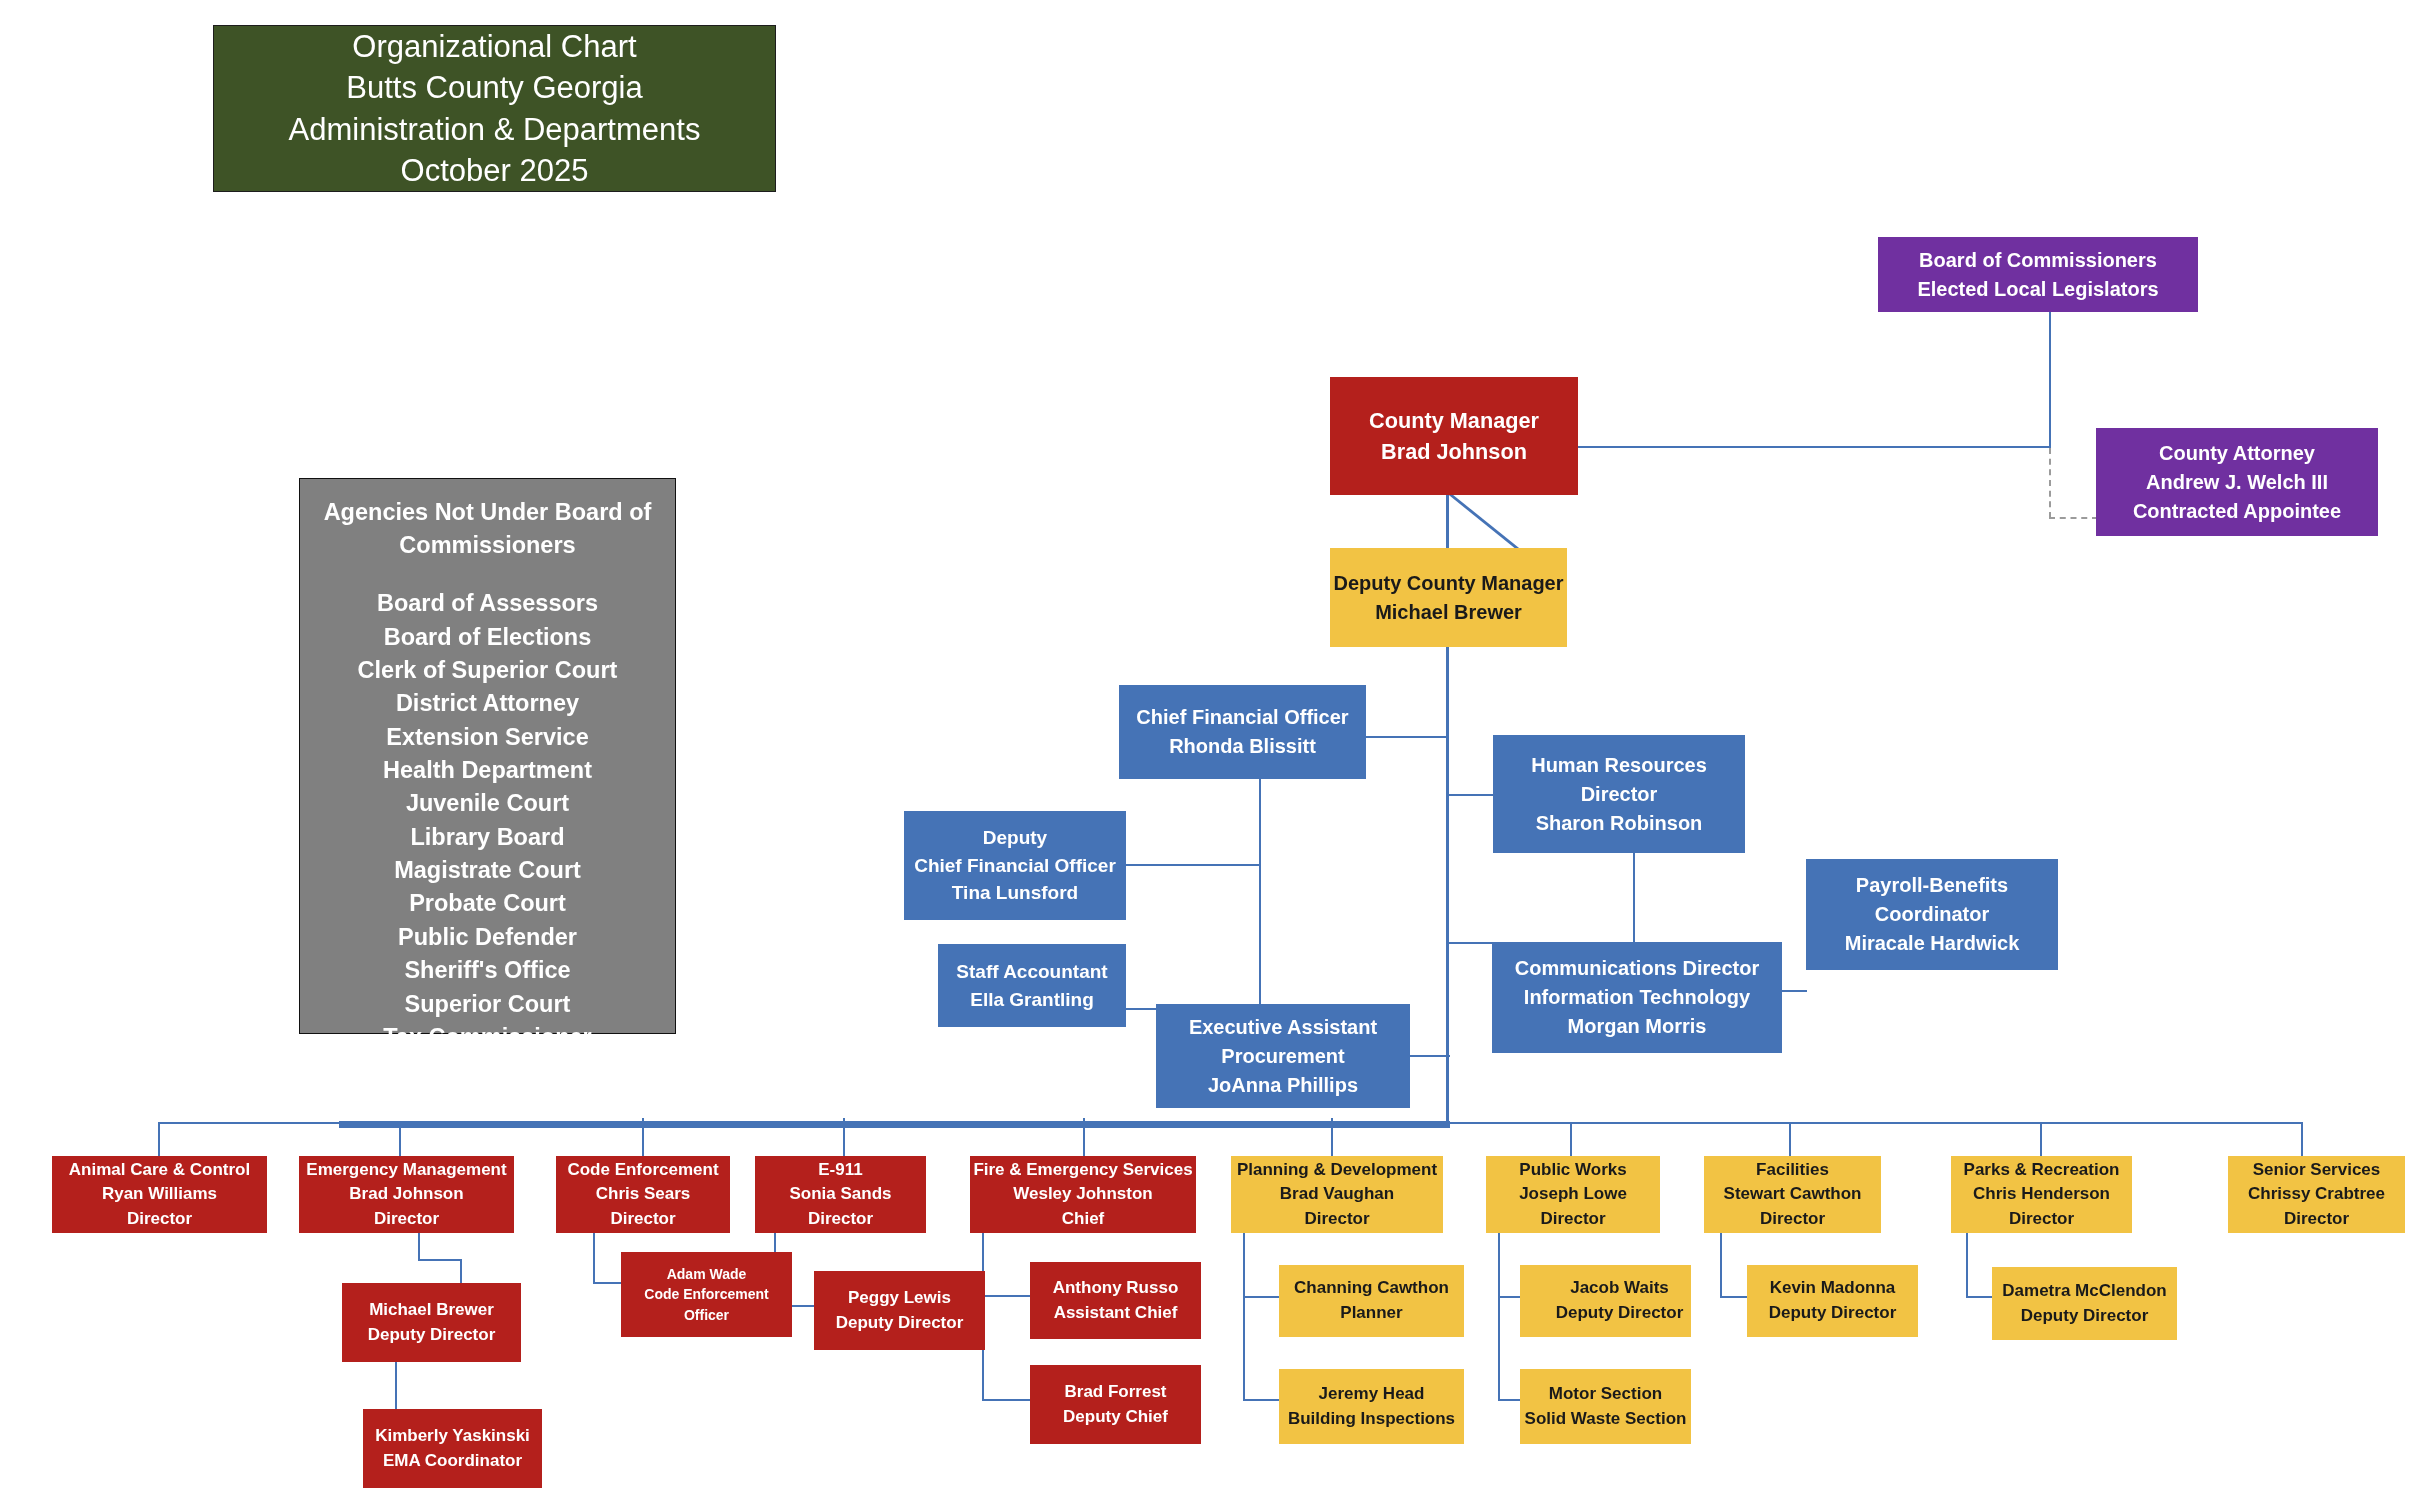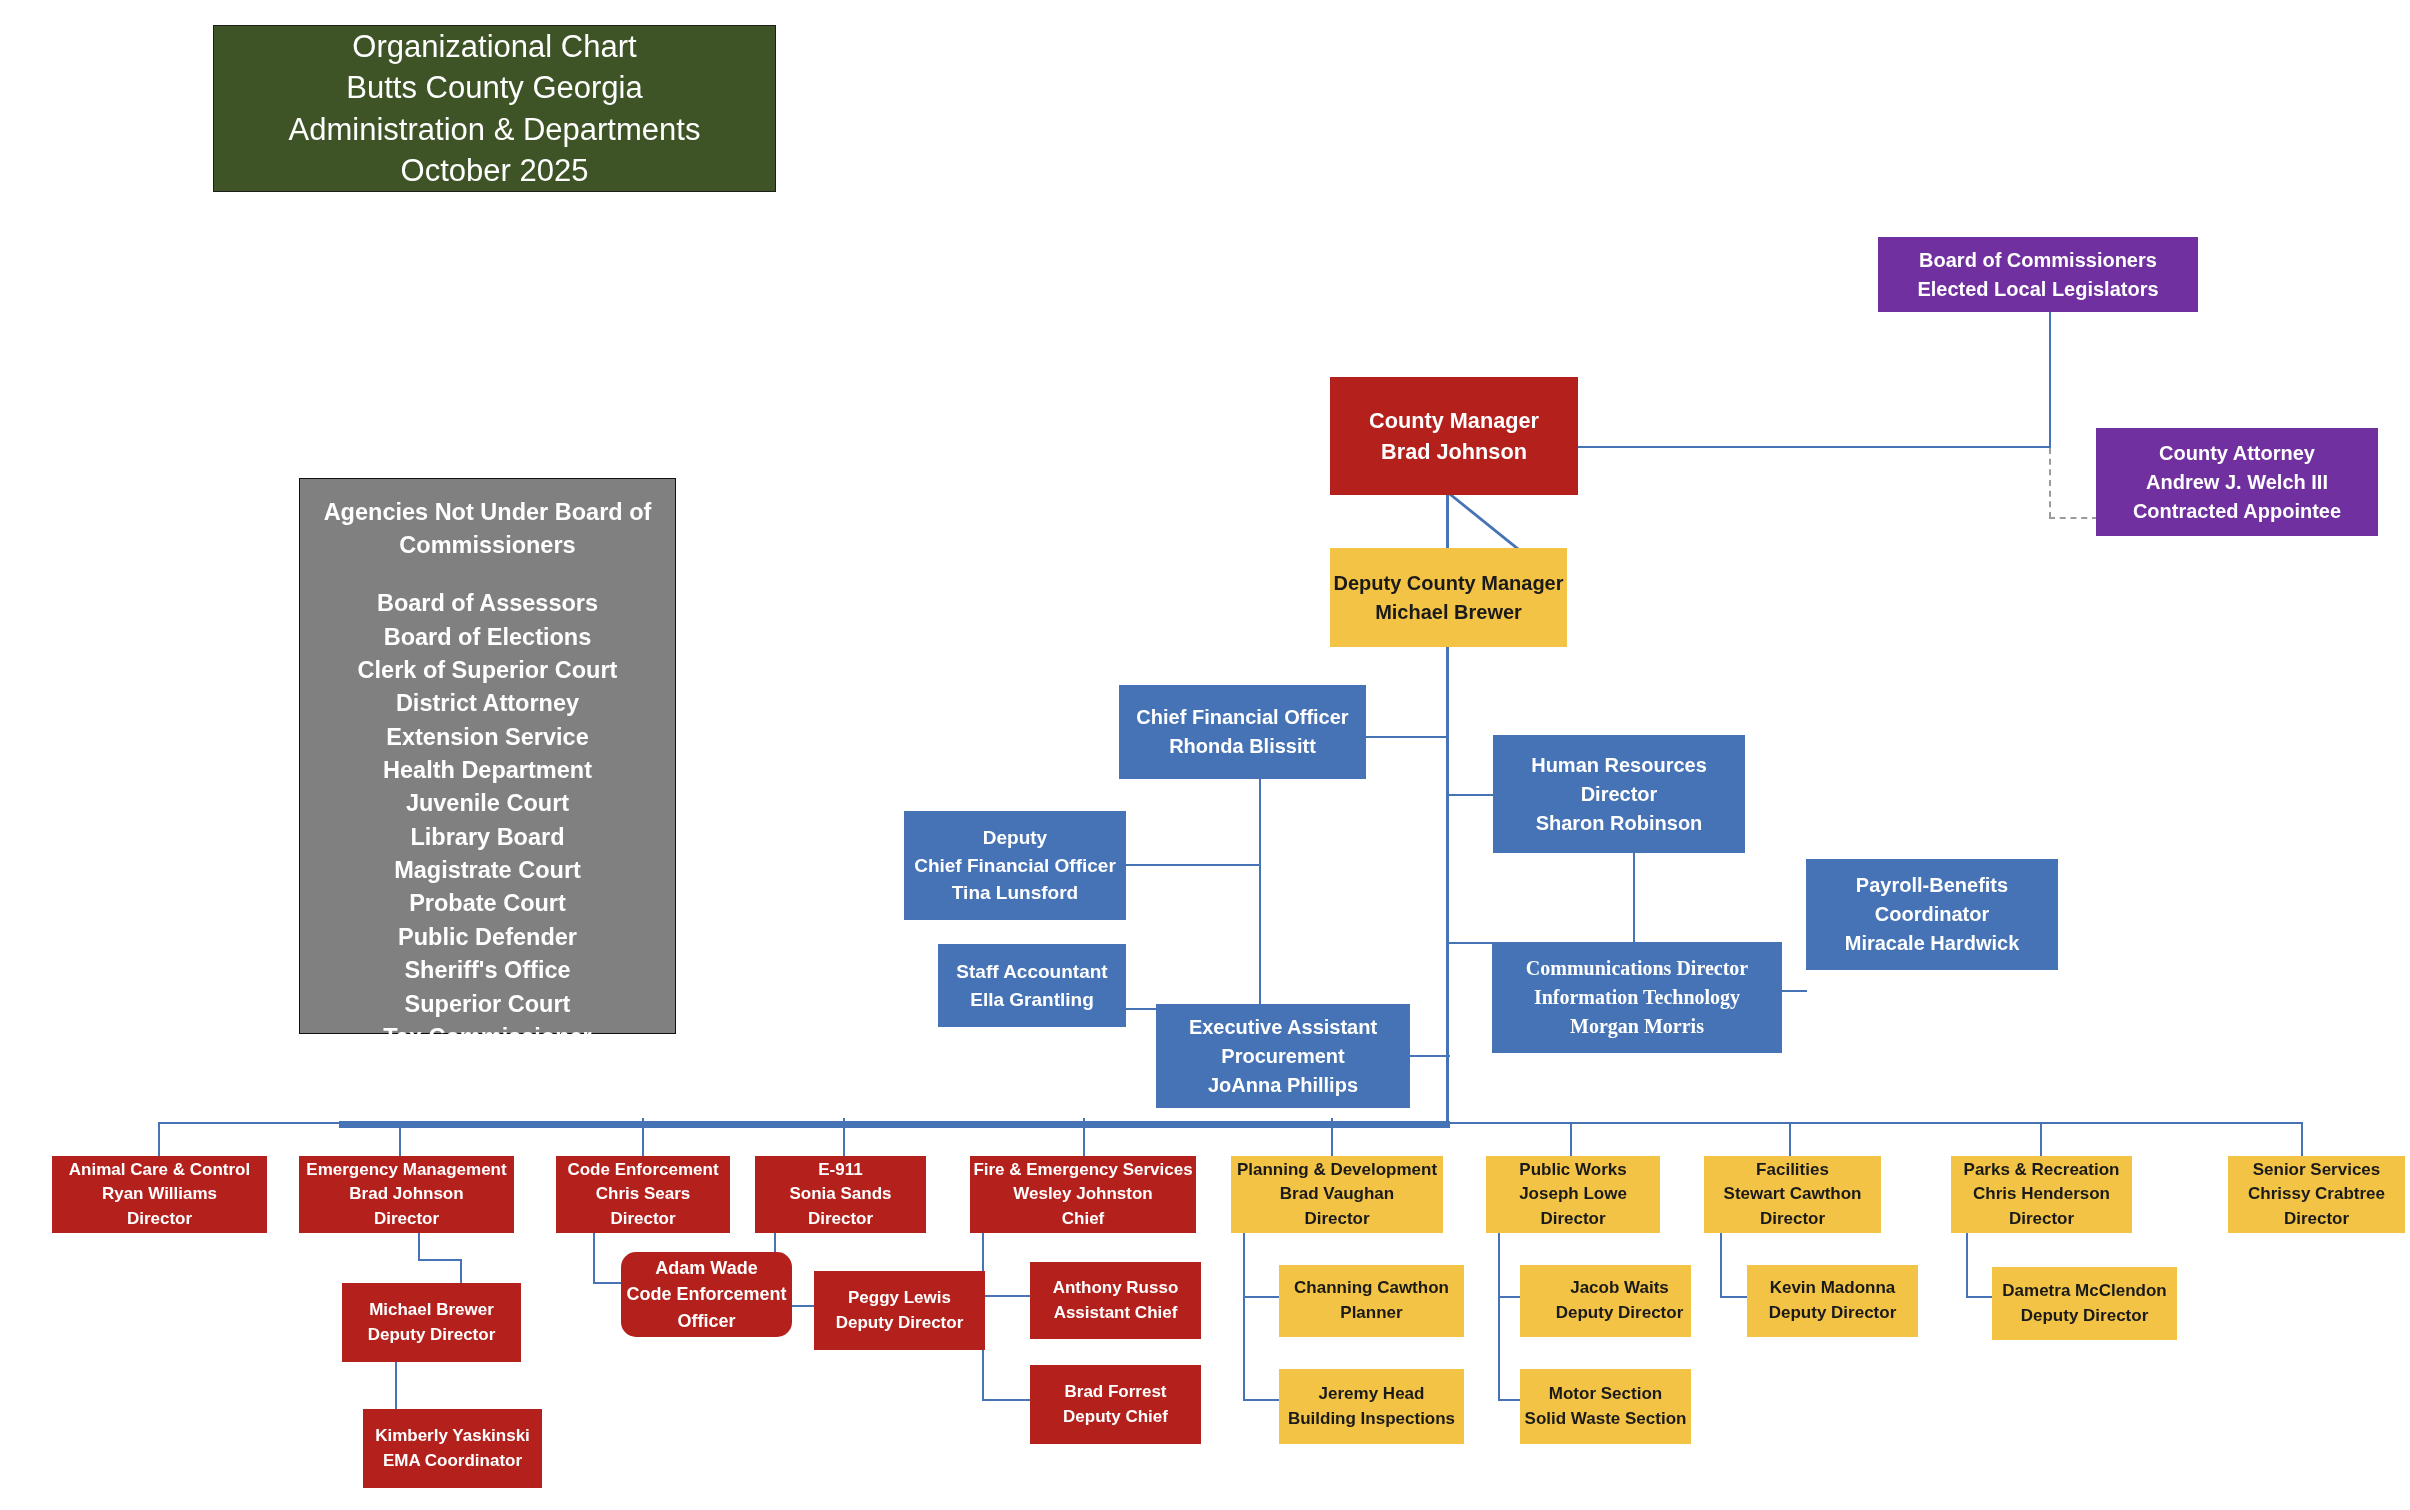--- a/index.html
+++ b/index.html
@@ -199,21 +199,21 @@
     <span class="ln">Human Resources Director</span>
     <span class="ln">Sharon Robinson</span>
   </div>
 
   <div class="node blue" style="left:1806px;top:859px;width:252px;height:111px;font-size:20px;">
     <span class="ln">Payroll-Benefits</span>
     <span class="ln">Coordinator</span>
     <span class="ln">Miracale Hardwick</span>
   </div>
 
-  <div class="node blue" style="left:1492px;top:942px;width:290px;height:111px;font-size:20px;font-family:Liberation Serif, serif;">
+  <div class="node blue" style="left:1492px;top:942px;width:290px;height:111px;font-size:20px;">
     <span class="ln">Communications Director</span>
     <span class="ln">Information Technology</span>
     <span class="ln">Morgan Morris</span>
   </div>
 
   <div class="node blue" style="left:1156px;top:1004px;width:254px;height:104px;font-size:20px;">
     <span class="ln">Executive Assistant</span>
     <span class="ln">Procurement</span>
     <span class="ln">JoAnna Phillips</span>
   </div>
@@ -239,21 +239,21 @@
     <span class="ln">Kimberly Yaskinski</span>
     <span class="ln">EMA Coordinator</span>
   </div>
 
   <div class="node red" style="left:556px;top:1156px;width:174px;height:77px;font-size:17px;">
     <span class="ln">Code Enforcement</span>
     <span class="ln">Chris Sears</span>
     <span class="ln">Director</span>
   </div>
 
-  <div class="node red" style="left:621px;top:1252px;width:171px;height:85px;font-size:18px;border-radius:15px;">
+  <div class="node red" style="left:621px;top:1252px;width:171px;height:85px;font-size:14px;">
     <span class="ln">Adam Wade</span>
     <span class="ln">Code Enforcement</span>
     <span class="ln">Officer</span>
   </div>
 
   <div class="node red" style="left:755px;top:1156px;width:171px;height:77px;font-size:17px;">
     <span class="ln">E-911</span>
     <span class="ln">Sonia Sands</span>
     <span class="ln">Director</span>
   </div>

